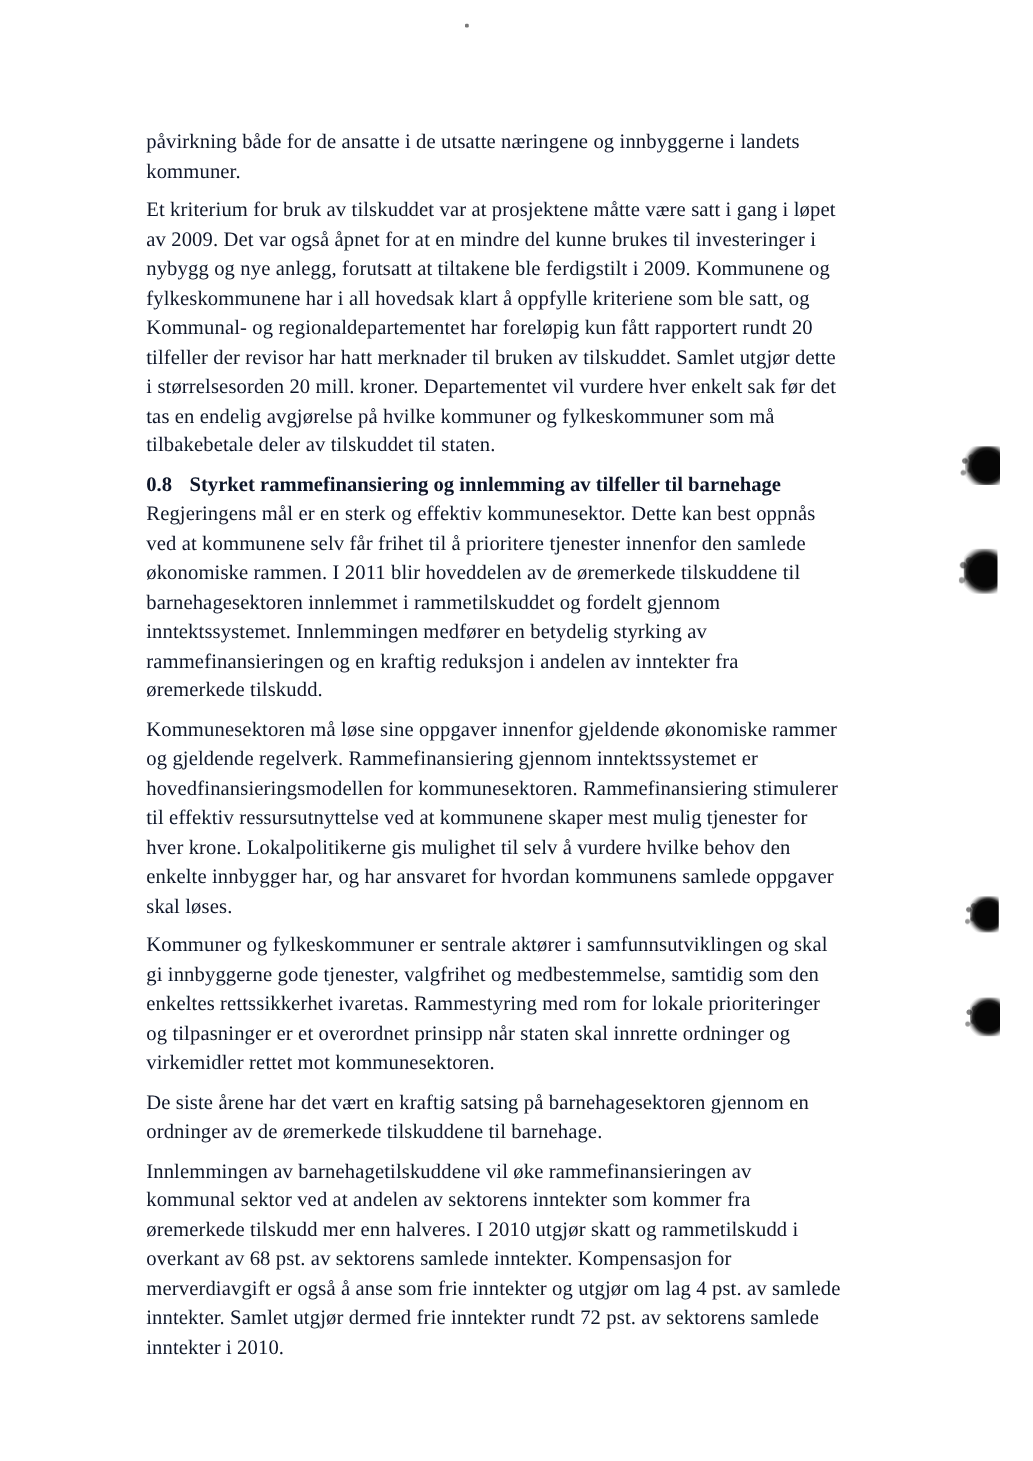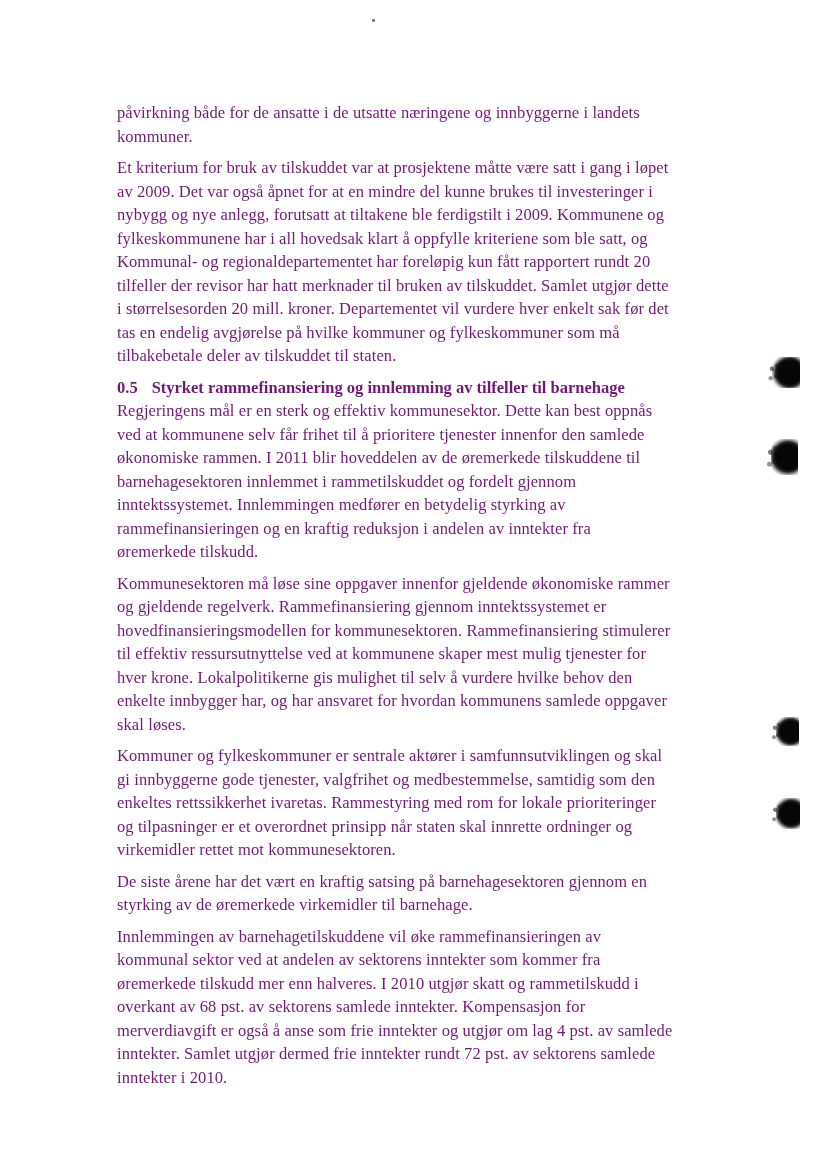--- a/index.html
+++ b/index.html
@@ -7,21 +7,21 @@
     padding: 0;
     background: #ffffff;
   }
   .page {
     position: relative;
     width: 822px;
     height: 1169px;
     background: #ffffff;
     overflow: hidden;
     font-family: "Liberation Serif", serif;
-    color: #701a75;
+    color: #0f172a;
   }
   .content {
     position: absolute;
     left: 117px;
     top: 101px;
     width: 640px;
   }
   .para {
     margin: 0 0 8px 0;
     font-size: 16.5px;
@@ -88,21 +88,21 @@
     <p class="para">Et kriterium for bruk av tilskuddet var at prosjektene måtte være satt i gang i løpet
 av 2009. Det var også åpnet for at en mindre del kunne brukes til investeringer i
 nybygg og nye anlegg, forutsatt at tiltakene ble ferdigstilt i 2009. Kommunene og
 fylkeskommunene har i all hovedsak klart å oppfylle kriteriene som ble satt, og
 Kommunal- og regionaldepartementet har foreløpig kun fått rapportert rundt 20
 tilfeller der revisor har hatt merknader til bruken av tilskuddet. Samlet utgjør dette
 i størrelsesorden 20 mill. kroner. Departementet vil vurdere hver enkelt sak før det
 tas en endelig avgjørelse på hvilke kommuner og fylkeskommuner som må
 tilbakebetale deler av tilskuddet til staten.</p>
 
-    <h2 class="section-heading"><span class="section-number">0.5</span><span>Styrket rammefinansiering og innlemming av tilfeller til barnehage</span></h2>
+    <h2 class="section-heading"><span class="section-number">0.8</span><span>Styrket rammefinansiering og innlemming av tilfeller til barnehage</span></h2>
 
     <p class="para">Regjeringens mål er en sterk og effektiv kommunesektor. Dette kan best oppnås
 ved at kommunene selv får frihet til å prioritere tjenester innenfor den samlede
 økonomiske rammen. I 2011 blir hoveddelen av de øremerkede tilskuddene til
 barnehagesektoren innlemmet i rammetilskuddet og fordelt gjennom
 inntektssystemet. Innlemmingen medfører en betydelig styrking av
 rammefinansieringen og en kraftig reduksjon i andelen av inntekter fra
 øremerkede tilskudd.</p>
 
     <p class="para">Kommunesektoren må løse sine oppgaver innenfor gjeldende økonomiske rammer
@@ -113,21 +113,21 @@
 enkelte innbygger har, og har ansvaret for hvordan kommunens samlede oppgaver
 skal løses.</p>
 
     <p class="para">Kommuner og fylkeskommuner er sentrale aktører i samfunnsutviklingen og skal
 gi innbyggerne gode tjenester, valgfrihet og medbestemmelse, samtidig som den
 enkeltes rettssikkerhet ivaretas. Rammestyring med rom for lokale prioriteringer
 og tilpasninger er et overordnet prinsipp når staten skal innrette ordninger og
 virkemidler rettet mot kommunesektoren.</p>
 
     <p class="para">De siste årene har det vært en kraftig satsing på barnehagesektoren gjennom en
-styrking av de øremerkede virkemidler til barnehage.</p>
+ordninger av de øremerkede tilskuddene til barnehage.</p>
 
     <p class="para">Innlemmingen av barnehagetilskuddene vil øke rammefinansieringen av
 kommunal sektor ved at andelen av sektorens inntekter som kommer fra
 øremerkede tilskudd mer enn halveres. I 2010 utgjør skatt og rammetilskudd i
 overkant av 68 pst. av sektorens samlede inntekter. Kompensasjon for
 merverdiavgift er også å anse som frie inntekter og utgjør om lag 4 pst. av samlede
 inntekter. Samlet utgjør dermed frie inntekter rundt 72 pst. av sektorens samlede
 inntekter i 2010.</p>
 
   </div>

